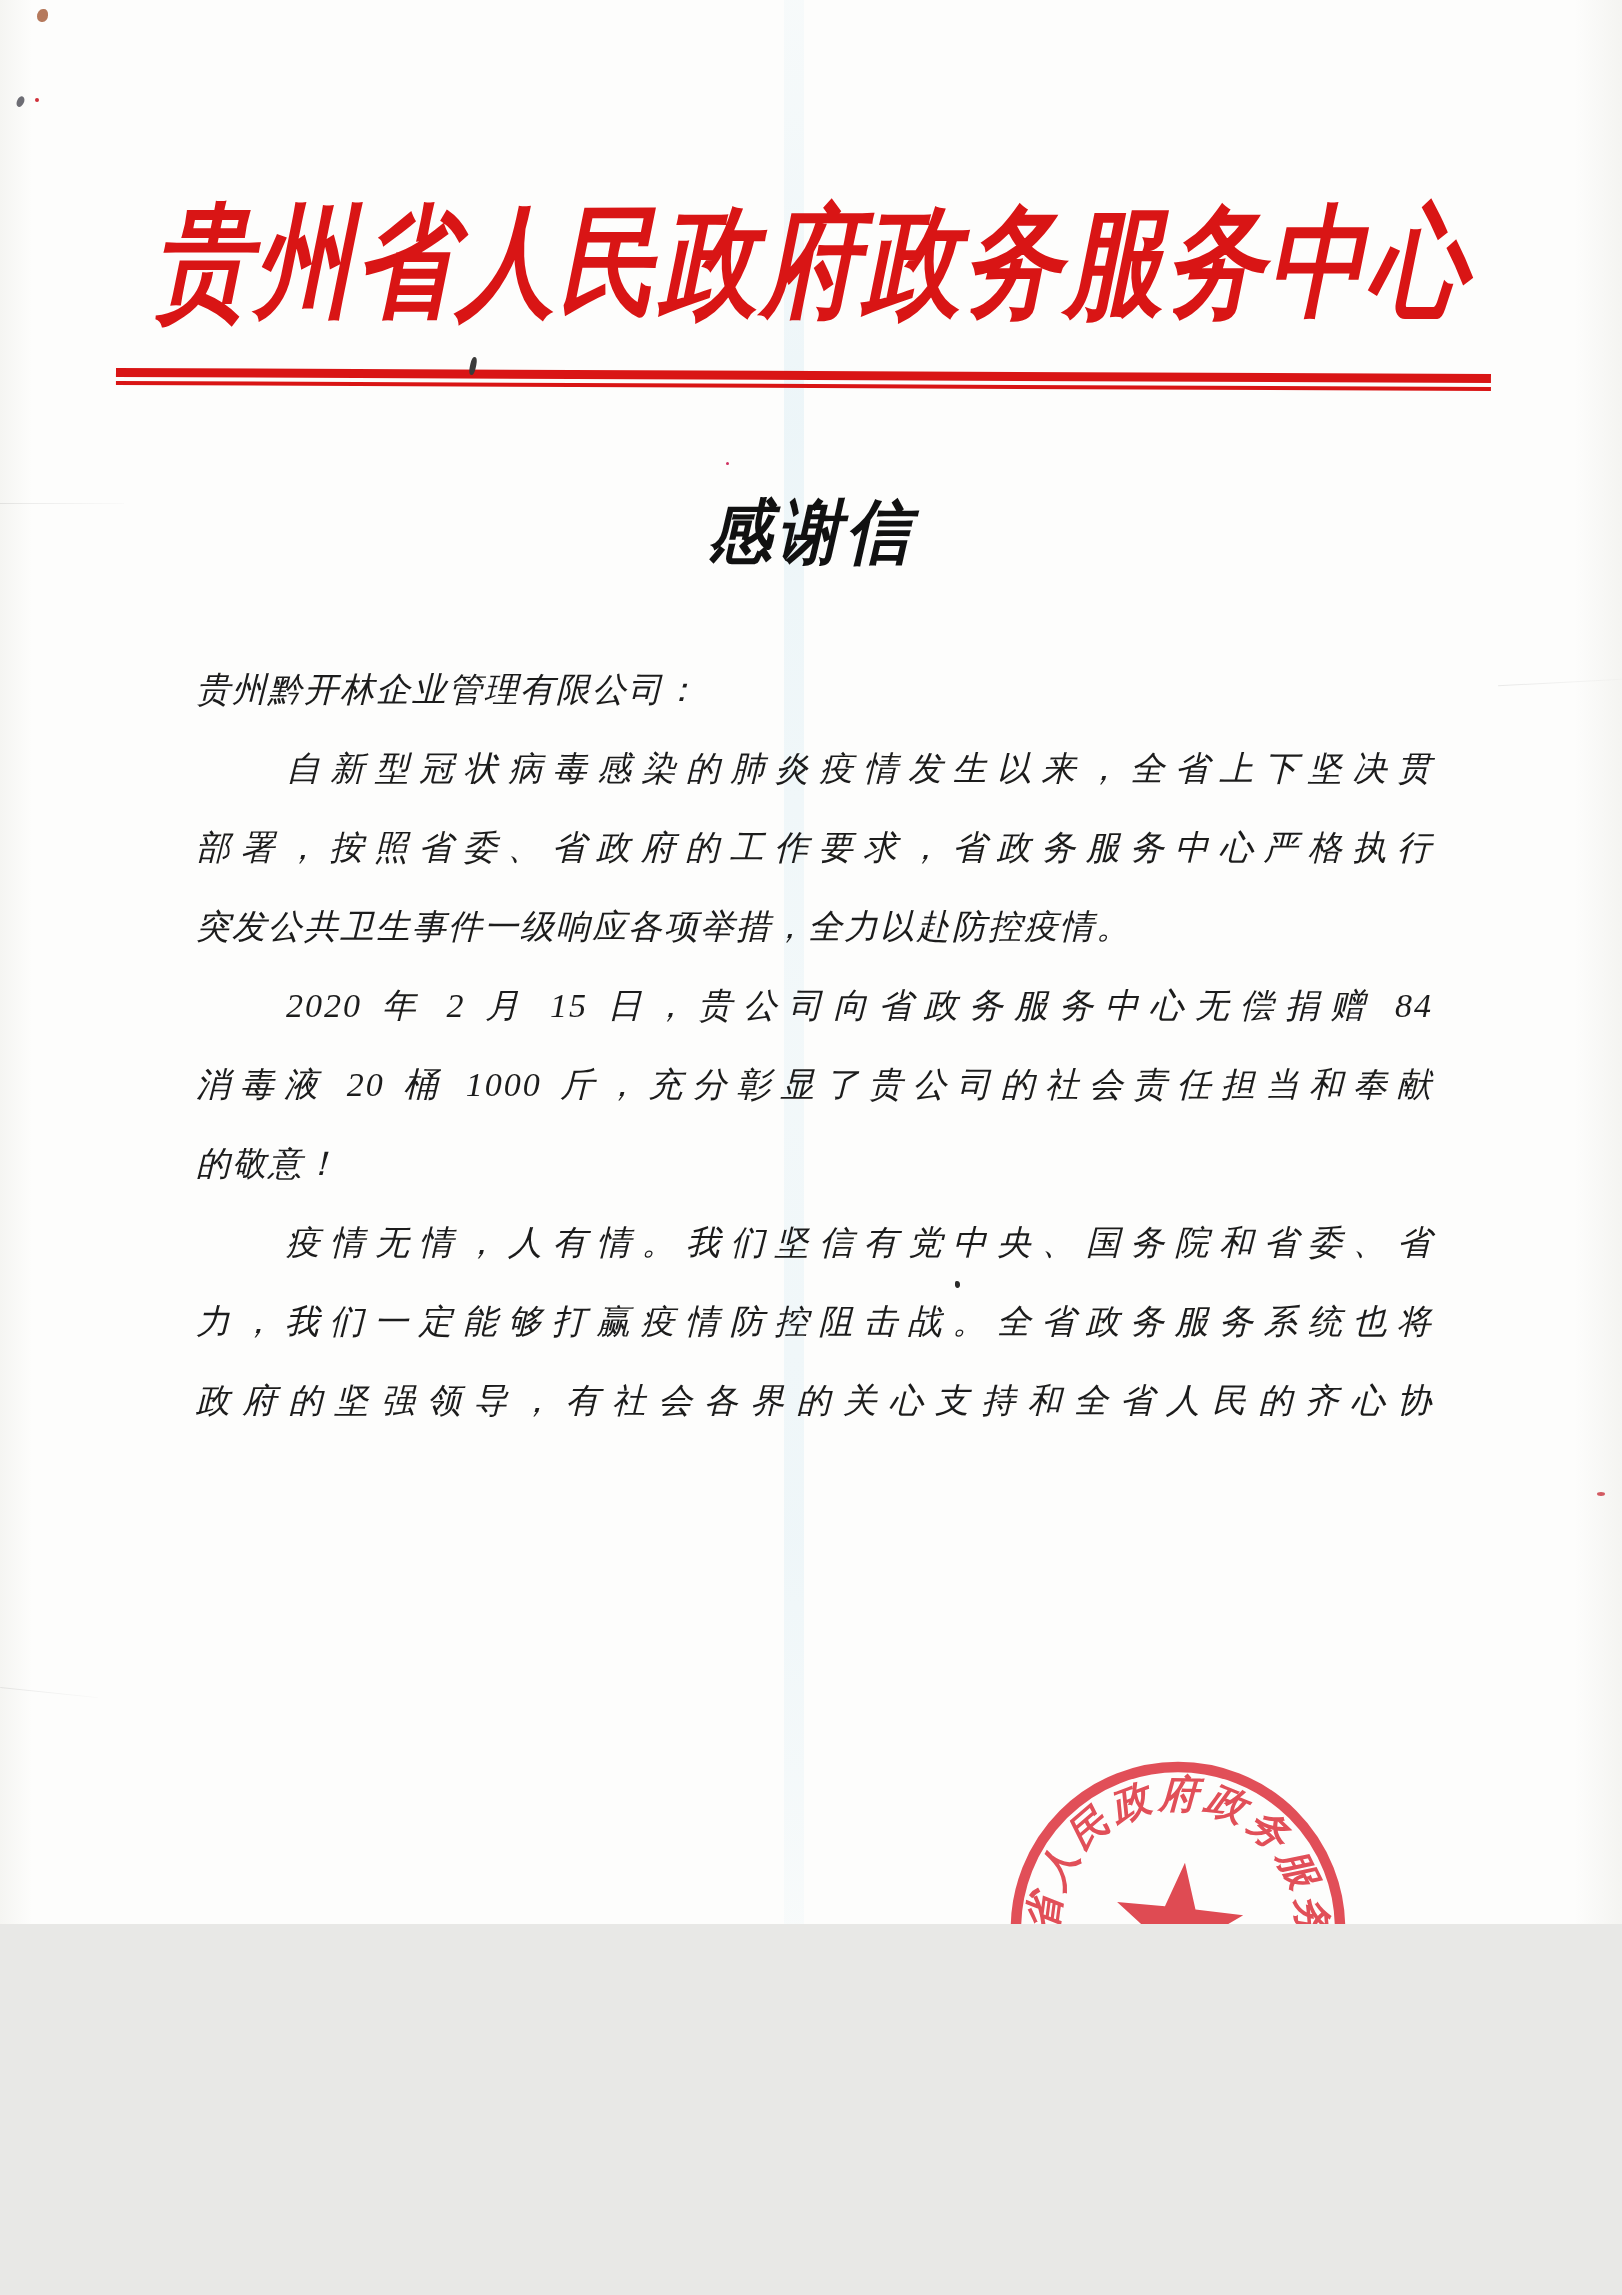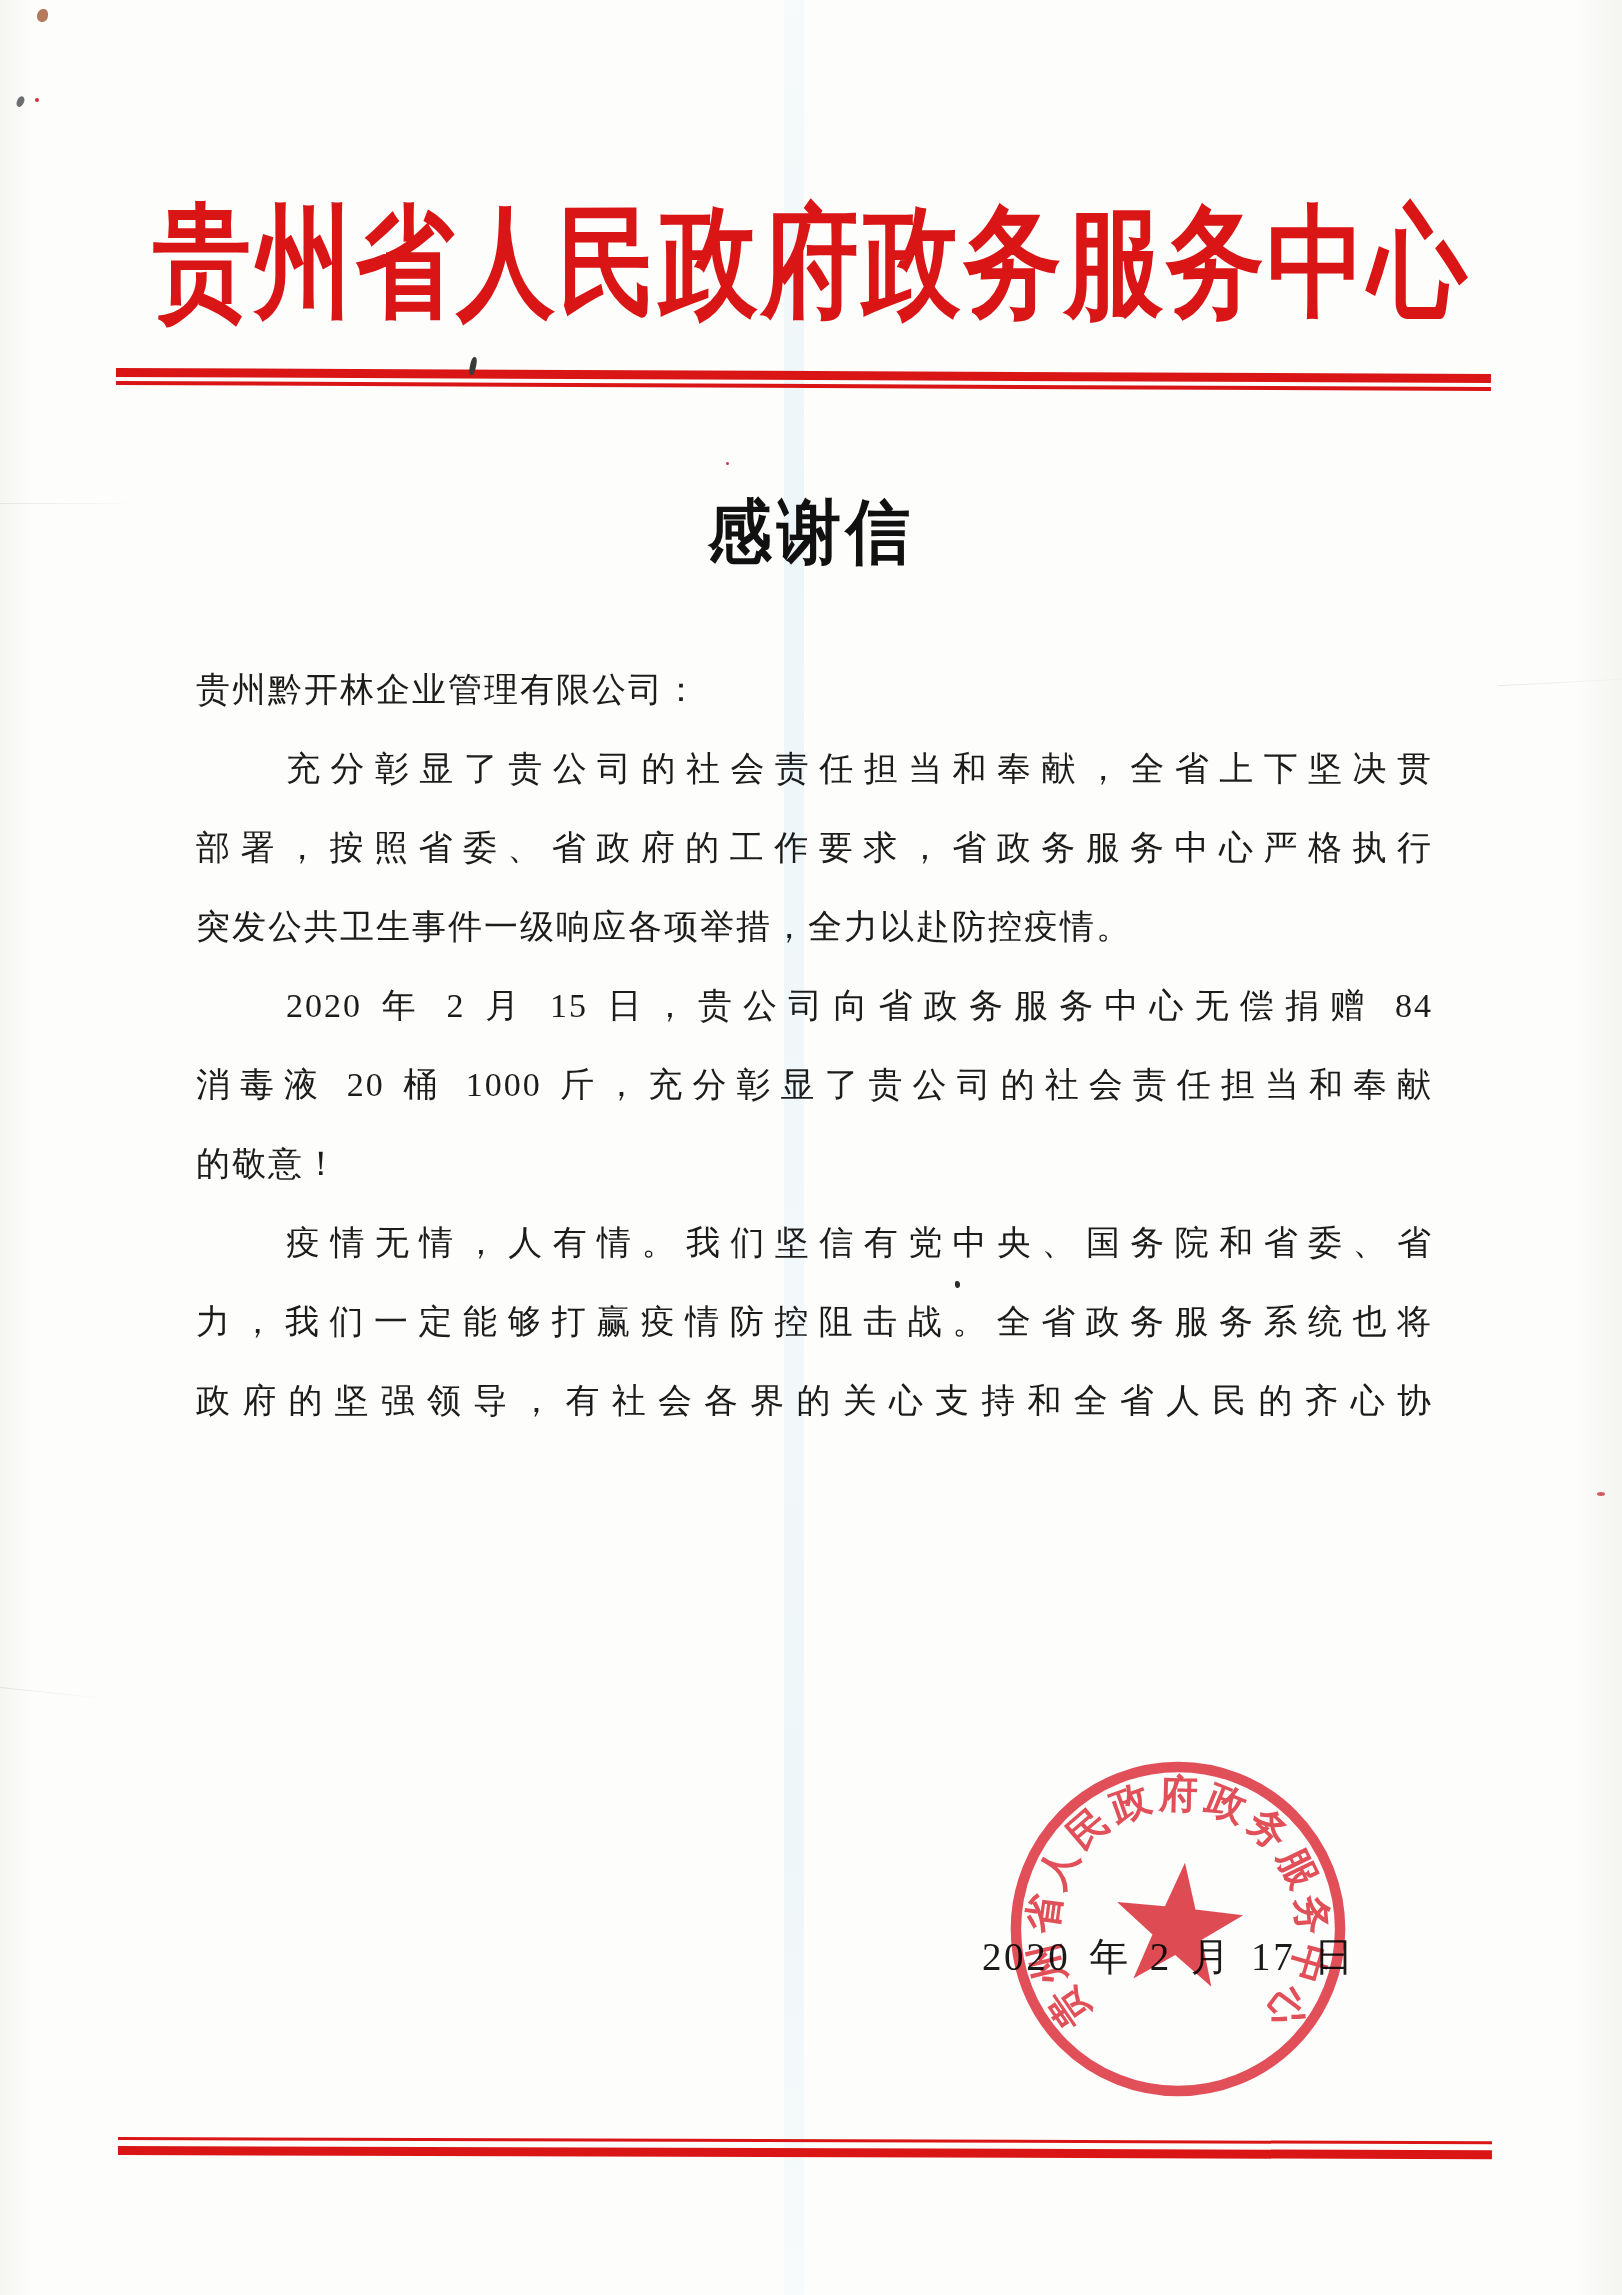--- a/index.html
+++ b/index.html
@@ -3,25 +3,26 @@
 <meta charset="utf-8">
 <style>
   html, body {
     margin: 0;
     padding: 0;
     background: #e8e8e6;
   }
   .page {
     position: relative;
     width: 1623px;
-    height: 2295px;
+    height: 1924px;
     margin: 0 auto;
     overflow: hidden;
     background: linear-gradient(90deg, #f5f5f2 0%, #fdfdfc 2%, #fdfdfc 97%, #f4f4f1 100%);
     font-family: "Liberation Serif", "DejaVu Serif", serif;
+    font-style: italic;
   }
   
   .scan-streak {
     position: absolute;
     left: 784px; top: 0; width: 19.6px; height: 100%;
     background: linear-gradient(180deg,
       rgba(150,205,228,0.06) 0%,
       rgba(150,205,228,0.16) 22%,
       rgba(150,205,228,0.10) 55%,
       rgba(150,205,228,0.14) 80%,
@@ -143,21 +144,21 @@
   <h1 class="org-title">贵州省人民政府政务服务中心</h1>
   <div class="rule-group">
     <div class="rule head-thick"></div>
     <div class="rule head-thin"></div>
   </div>
 
   <h2 class="letter-title">感谢信</h2>
 
   <div class="body-block">
     <div class="line">贵州黔开林企业管理有限公司：</div>
-    <div class="line just indent">充分彰显了贵公司的社会责任担当和奉献，全省上下坚决贯</div>
+    <div class="line just indent">自新型冠状病毒感染的肺炎疫情发生以来，全省上下坚决贯</div>
     <div class="line just">部署，按照省委、省政府的工作要求，省政务服务中心严格执行</div>
     <div class="line">突发公共卫生事件一级响应各项举措，全力以赴防控疫情。</div>
     <div class="line just indent">2020 年 2 月 15 日，贵公司向省政务服务中心无偿捐赠 84</div>
     <div class="line just">消毒液 20 桶 1000 斤，充分彰显了贵公司的社会责任担当和奉献</div>
     <div class="line">的敬意！</div>
     <div class="line just indent">疫情无情，人有情。我们坚信有党中央、国务院和省委、省</div>
     <div class="line just">力，我们一定能够打赢疫情防控阻击战。全省政务服务系统也将</div>
     <div class="line just">政府的坚强领导，有社会各界的关心支持和全省人民的齐心协</div>
   </div>
 

